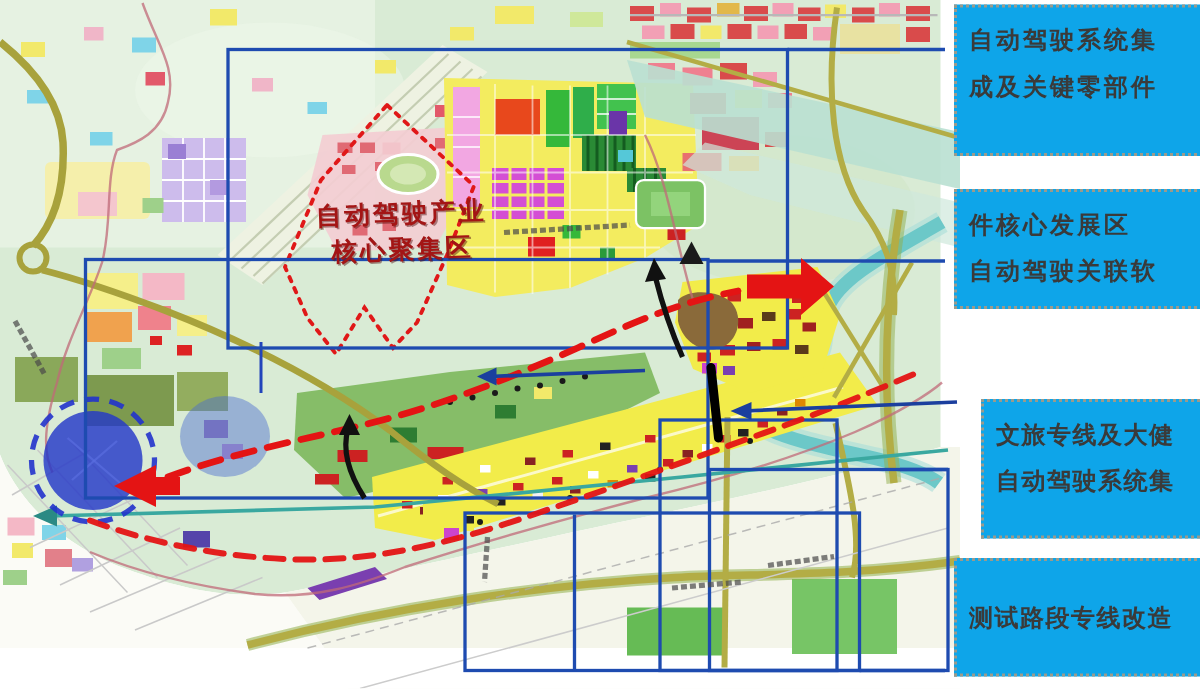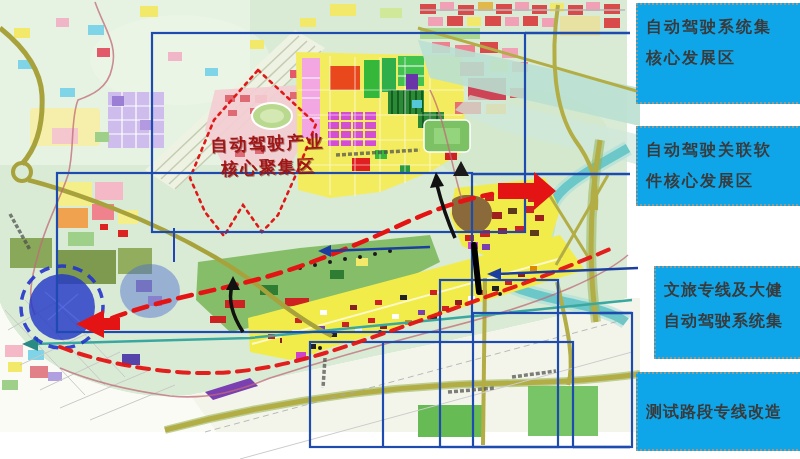--- a/index.html
+++ b/index.html
@@ -395,28 +395,28 @@
 </svg>
 
 <div class="map-label">
   <span class="ln">自动驾驶产业</span>
   <span class="ln">核心聚集区</span>
 </div>
 
 <div class="callout" style="top:3px;height:101px;">
   <span>
     <span class="ln">自动驾驶系统集</span>
-    <span class="ln">核心发展区</span>
+    <span class="ln">成及关键零部件</span>
   </span>
 </div>
 
 <div class="callout" style="top:126px;height:80px;">
   <span>
+    <span class="ln">件核心发展区</span>
     <span class="ln">自动驾驶关联软</span>
-    <span class="ln">件核心发展区</span>
   </span>
 </div>
 
 <div class="callout" style="top:266px;height:93px;letter-spacing:1px;margin-left:18px;">
   <span>
     <span class="ln">文旅专线及大健</span>
     <span class="ln">自动驾驶系统集</span>
   </span>
 </div>
 

